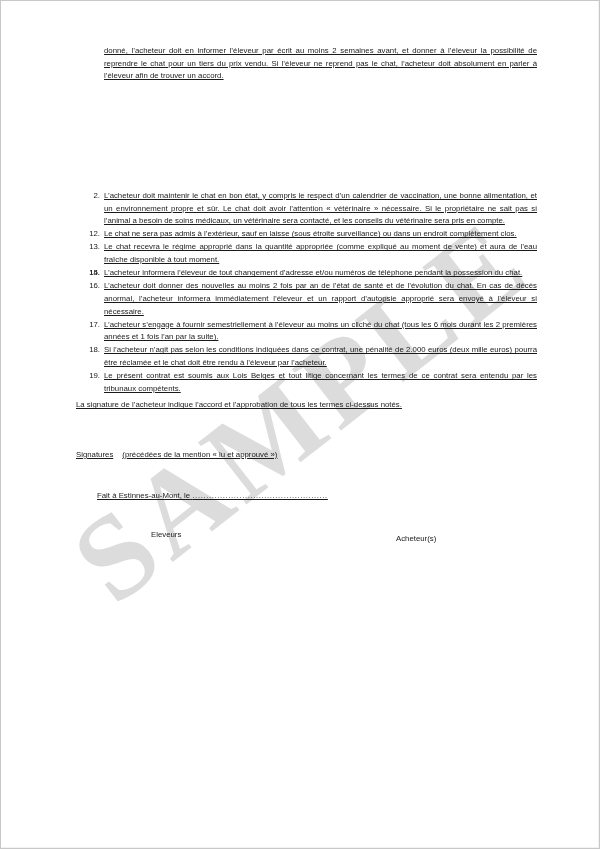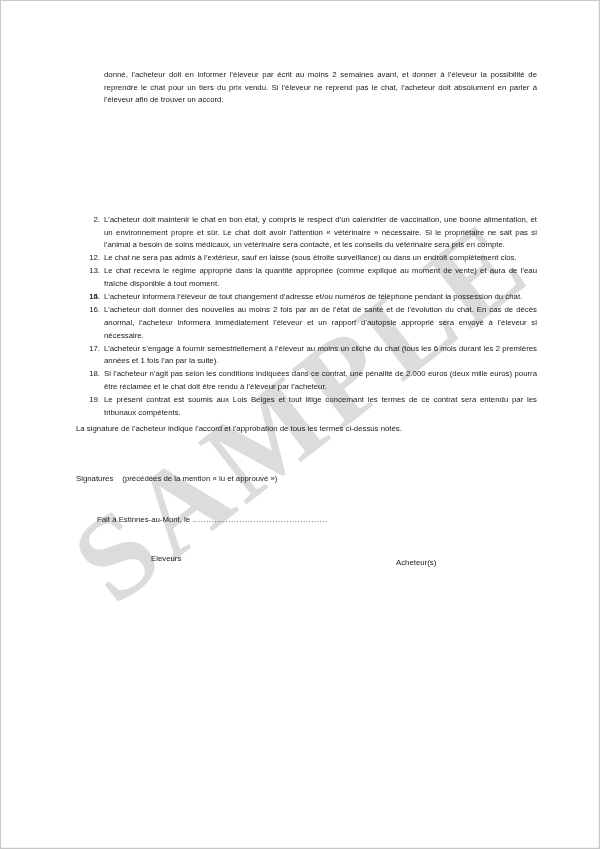--- a/index.html
+++ b/index.html
@@ -48,24 +48,25 @@
     font-weight: 700;
     letter-spacing: 6px;
     color: rgba(140,140,140,0.30);
     transform: rotate(-38deg);
     white-space: nowrap;
     line-height: 1;
   }
   #content {
     position: relative;
     z-index: 10;
-    padding: 68px 62px 0 62px;
+    padding: 44px 62px 0 62px;
     font-size: 7.8px;
     line-height: 1.62;
     color: #1a1a1a;
+    text-decoration: underline;
   }
   .para-top {
     text-align: justify;
     margin: 0 0 4px 0;
     padding-left: 41px;
     text-indent: -0px;
   }
   .spacer-1 { height: 103px; }
   ol.clauses {
     list-style: none;

